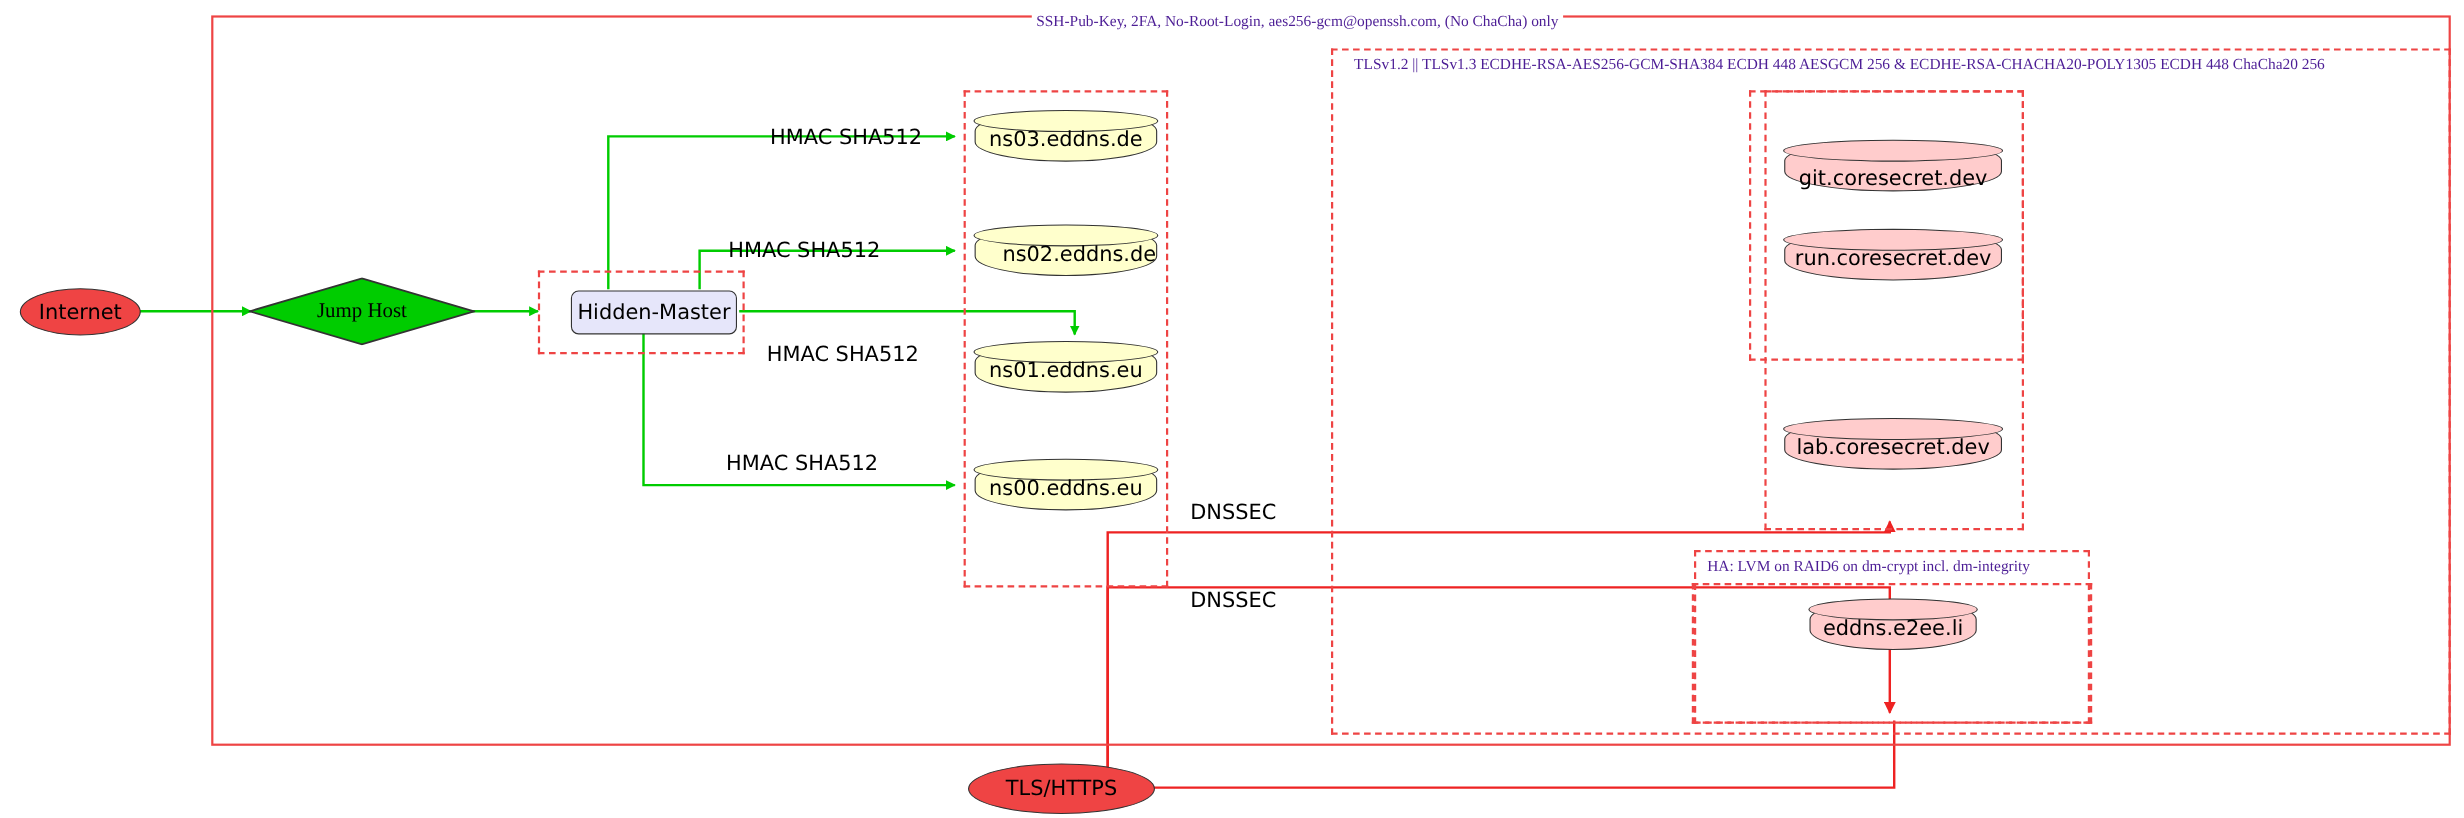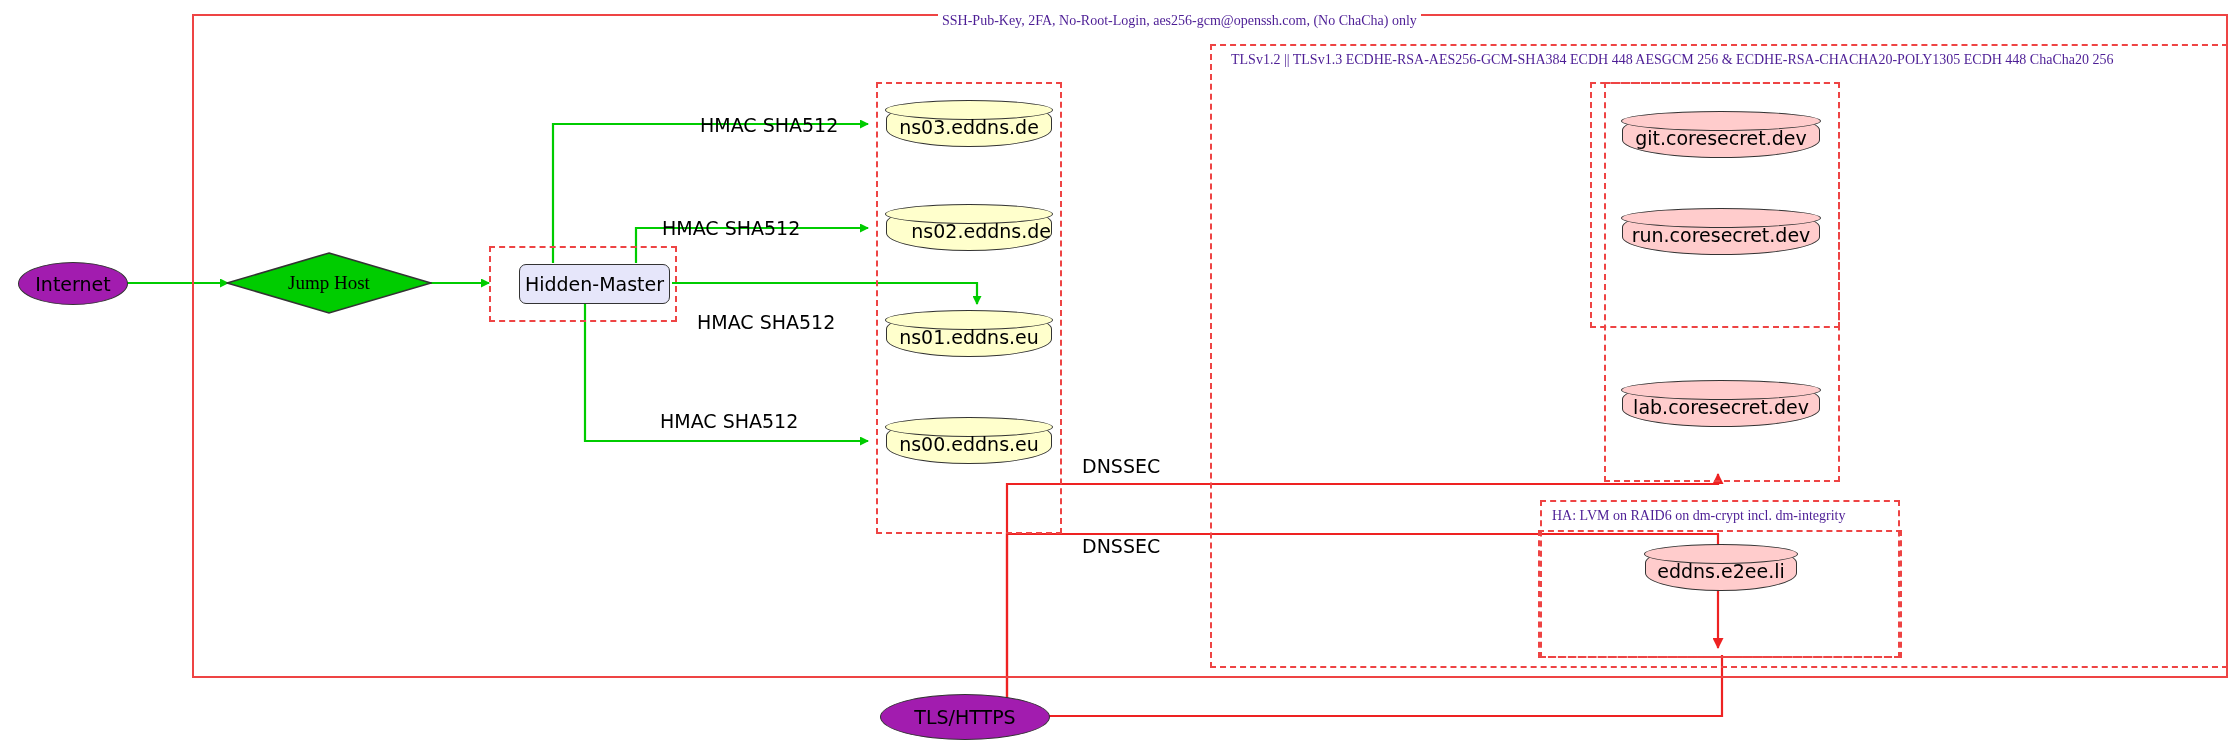--- a/index.html
+++ b/index.html
@@ -58,21 +58,21 @@
     pointer-events:none;
   }
   .cyl-yellow{background:#ffffcc;}
   .cyl-yellow .cap{background:#ffffcc;}
   .cyl-pink{background:#ffcccc;}
   .cyl-pink .cap{background:#ffcccc;}
   .cyl .lbl{position:relative;z-index:2;padding-top:6px;}
 
   
   .ellipse{
-    background:#a21caf;
+    background:#ef4444;
     border:1.6px solid #333333;
     border-radius:50%;
   }
 
   
   .rrect{
     background:#e6e6fa;
     border:1.6px solid #333333;
     border-radius:7px;
   }
@@ -182,21 +182,21 @@
   <div class="node cyl cyl-yellow" style="left:886px;top:311px;width:166px;height:46px;">
     <span class="cap"></span>
     <span class="lbl">ns01.eddns.eu</span>
   </div>
 
   <div class="node cyl cyl-yellow" style="left:886px;top:418px;width:166px;height:46px;">
     <span class="cap"></span>
     <span class="lbl">ns00.eddns.eu</span>
   </div>
 
-  <div class="node cyl cyl-pink" style="left:1622px;top:112px;width:198px;height:46px;">
+  <div class="node cyl cyl-pink" style="left:1622px;top:128px;width:198px;height:46px;align-items:flex-end;">
     <span class="cap"></span>
     <span class="lbl">git.coresecret.dev</span>
   </div>
 
   <div class="node cyl cyl-pink" style="left:1622px;top:209px;width:198px;height:46px;">
     <span class="cap"></span>
     <span class="lbl">run.coresecret.dev</span>
   </div>
 
   <div class="node cyl cyl-pink" style="left:1622px;top:381px;width:198px;height:46px;justify-content:center;">

